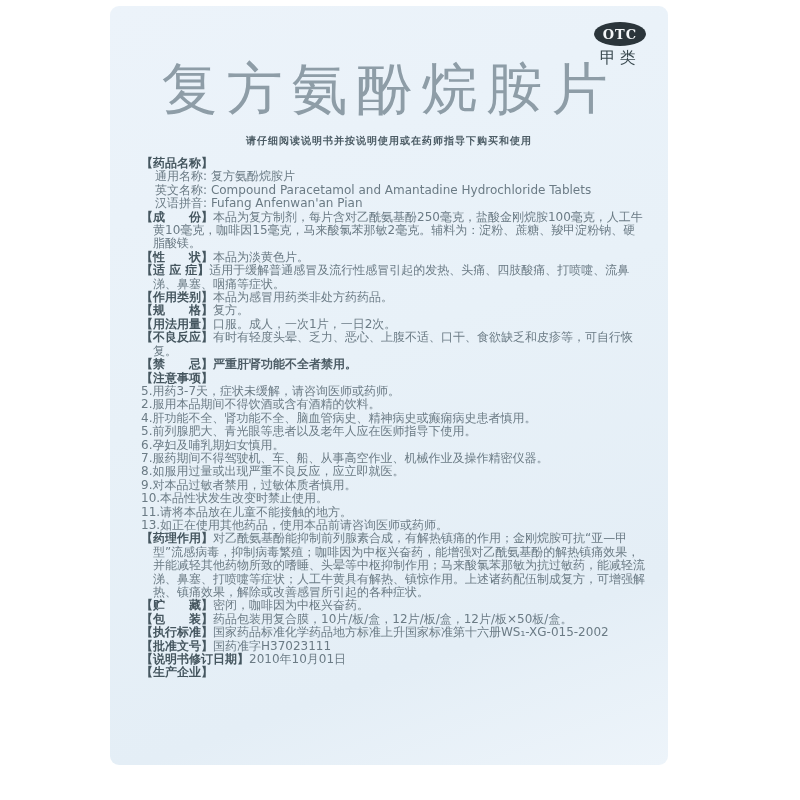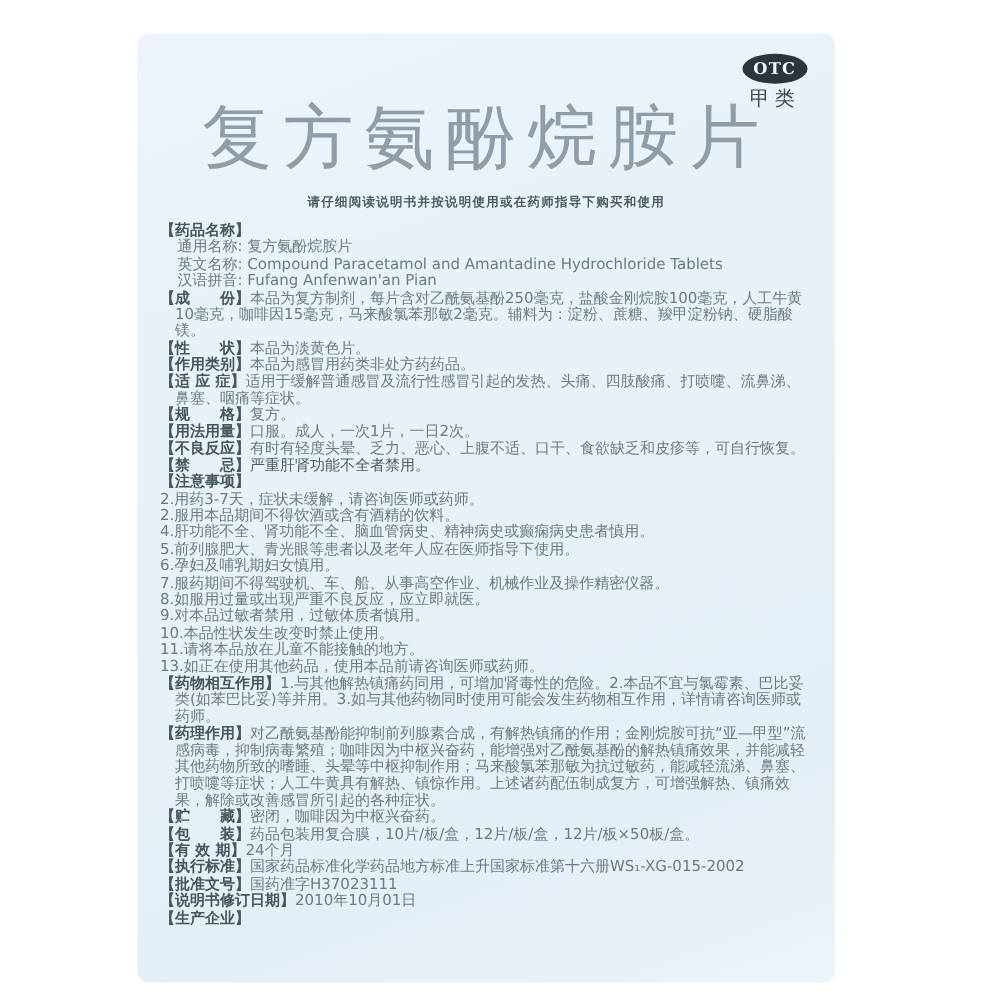--- a/index.html
+++ b/index.html
@@ -3,21 +3,21 @@
 <meta charset="utf-8">
 <style>
   html,body{margin:0;padding:0;}
   body{
     width:800px;height:800px;position:relative;
     background:#ffffff;
     font-family:"DejaVu Sans",sans-serif;
     -webkit-font-smoothing:antialiased;
   }
   .sheet{
-    position:absolute;left:110px;top:27px;width:558px;height:759px;
+    position:absolute;left:110px;top:6px;width:558px;height:759px;
     background:linear-gradient(160deg,#ecf3fa 0%,#e8f1f8 45%,#e4eef6 80%,#edf4fa 100%);
     border-radius:9px;
     box-sizing:border-box;
     overflow:hidden;
   }
   .otc-block{position:absolute;top:16px;right:22px;text-align:center;line-height:1;}
   .otc-oval{
     display:inline-block;background:#2b353b;color:#f4f7f9;
     border-radius:50%;padding:6px 9px 5px;
     font-family:"DejaVu Serif",serif;font-weight:bold;font-size:13px;letter-spacing:1px;
@@ -26,30 +26,30 @@
   .title{
     margin:46px 10px 6px;text-align:center;
     font-size:56px;font-weight:400;color:#8e9da7;letter-spacing:9px;
     white-space:nowrap;
   }
   .subtitle{
     text-align:center;font-size:10px;font-weight:bold;color:#4c5c65;
     letter-spacing:1px;margin:0 0 9px 0;
   }
   .doc-body{
-    padding:0 22px 0 18px;
+    padding:0 22px 0 31px;
     font-size:12px;line-height:13.4px;color:#6b7b85;
   }
   .sec{margin:0;padding-left:12px;text-indent:-12px;}
   .sec .lbl{font-weight:bold;color:#45565f;}
   .kv{margin:0;padding-left:14px;}
   .kv .k{color:#6b7b85;margin-top:32px;}
   .kv .v{color:#6b7b85;}
   .note{margin:0;padding-left:12px;text-indent:-12px;}
-  .bold-text{font-weight:normal;color:#4c5c65;}
+  .bold-text{font-weight:bold;color:#4c5c65;}
 </style>
 </head>
 <body>
 
 <div class="sheet">
 
   <div class="otc-block">
     <span class="otc-oval">OTC</span>
     <div class="otc-class">甲类</div>
   </div>
@@ -59,45 +59,43 @@
 
   <div class="doc-body">
 
     <p class="sec"><span class="lbl">【药品名称】</span></p>
     <p class="kv"><span class="k">通用名称:</span> <span class="v">复方氨酚烷胺片</span></p>
     <p class="kv"><span class="k">英文名称:</span> <span class="v">Compound Paracetamol and Amantadine Hydrochloride Tablets</span></p>
     <p class="kv"><span class="k">汉语拼音:</span> <span class="v">Fufang Anfenwan'an Pian</span></p>
 
     <p class="sec"><span class="lbl">【成　　份】</span><span>本品为复方制剂，每片含对乙酰氨基酚250毫克，盐酸金刚烷胺100毫克，人工牛黄10毫克，咖啡因15毫克，马来酸氯苯那敏2毫克。辅料为：淀粉、蔗糖、羧甲淀粉钠、硬脂酸镁。</span></p>
     <p class="sec"><span class="lbl">【性　　状】</span><span>本品为淡黄色片。</span></p>
+    <p class="sec"><span class="lbl">【适 应 症】</span><span>适用于缓解普通感冒及流行性感冒引起的发热、头痛、四肢酸痛、打喷嚏、流鼻涕、鼻塞、咽痛等症状。</span></p>
     <p class="sec"><span class="lbl">【作用类别】</span><span>本品为感冒用药类非处方药药品。</span></p>
-    <p class="sec"><span class="lbl">【适 应 症】</span><span>适用于缓解普通感冒及流行性感冒引起的发热、头痛、四肢酸痛、打喷嚏、流鼻涕、鼻塞、咽痛等症状。</span></p>
     <p class="sec"><span class="lbl">【规　　格】</span><span>复方。</span></p>
     <p class="sec"><span class="lbl">【用法用量】</span><span>口服。成人，一次1片，一日2次。</span></p>
     <p class="sec"><span class="lbl">【不良反应】</span><span>有时有轻度头晕、乏力、恶心、上腹不适、口干、食欲缺乏和皮疹等，可自行恢复。</span></p>
     <p class="sec"><span class="lbl">【禁　　忌】</span><span class="bold-text">严重肝肾功能不全者禁用。</span></p>
 
     <p class="sec"><span class="lbl">【注意事项】</span></p>
-    <p class="note">2.用药3-7天，症状未缓解，请咨询医师或药师。</p>
+    <p class="note">5.用药3-7天，症状未缓解，请咨询医师或药师。</p>
     <p class="note">2.服用本品期间不得饮酒或含有酒精的饮料。</p>
     <p class="note">4.肝功能不全、肾功能不全、脑血管病史、精神病史或癫痫病史患者慎用。</p>
     <p class="note">5.前列腺肥大、青光眼等患者以及老年人应在医师指导下使用。</p>
     <p class="note">6.孕妇及哺乳期妇女慎用。</p>
     <p class="note">7.服药期间不得驾驶机、车、船、从事高空作业、机械作业及操作精密仪器。</p>
     <p class="note">8.如服用过量或出现严重不良反应，应立即就医。</p>
     <p class="note">9.对本品过敏者禁用，过敏体质者慎用。</p>
     <p class="note">10.本品性状发生改变时禁止使用。</p>
     <p class="note">11.请将本品放在儿童不能接触的地方。</p>
     <p class="note">13.如正在使用其他药品，使用本品前请咨询医师或药师。</p>
 
-    <p class="sec"><span class="lbl">【药物相互作用】</span><span>1.与其他解热镇痛药同用，可增加肾毒性的危险。2.本品不宜与氯霉素、巴比妥类(如苯巴比妥)等并用。3.如与其他药物同时使用可能会发生药物相互作用，详情请咨询医师或药师。</span></p>
     <p class="sec"><span class="lbl">【药理作用】</span><span>对乙酰氨基酚能抑制前列腺素合成，有解热镇痛的作用；金刚烷胺可抗“亚—甲型”流感病毒，抑制病毒繁殖；咖啡因为中枢兴奋药，能增强对乙酰氨基酚的解热镇痛效果，并能减轻其他药物所致的嗜睡、头晕等中枢抑制作用；马来酸氯苯那敏为抗过敏药，能减轻流涕、鼻塞、打喷嚏等症状；人工牛黄具有解热、镇惊作用。上述诸药配伍制成复方，可增强解热、镇痛效果，解除或改善感冒所引起的各种症状。</span></p>
     <p class="sec"><span class="lbl">【贮　　藏】</span><span>密闭，咖啡因为中枢兴奋药。</span></p>
     <p class="sec"><span class="lbl">【包　　装】</span><span>药品包装用复合膜，10片/板/盒，12片/板/盒，12片/板×50板/盒。</span></p>
-    <p class="sec"><span class="lbl">【有 效 期】</span><span>24个月</span></p>
     <p class="sec"><span class="lbl">【执行标准】</span><span>国家药品标准化学药品地方标准上升国家标准第十六册WS₁-XG-015-2002</span></p>
     <p class="sec"><span class="lbl">【批准文号】</span><span>国药准字H37023111</span></p>
     <p class="sec"><span class="lbl">【说明书修订日期】</span><span>2010年10月01日</span></p>
 
     <p class="sec"><span class="lbl">【生产企业】</span></p>
 
   </div>
 </div>
 
 </body></html>

